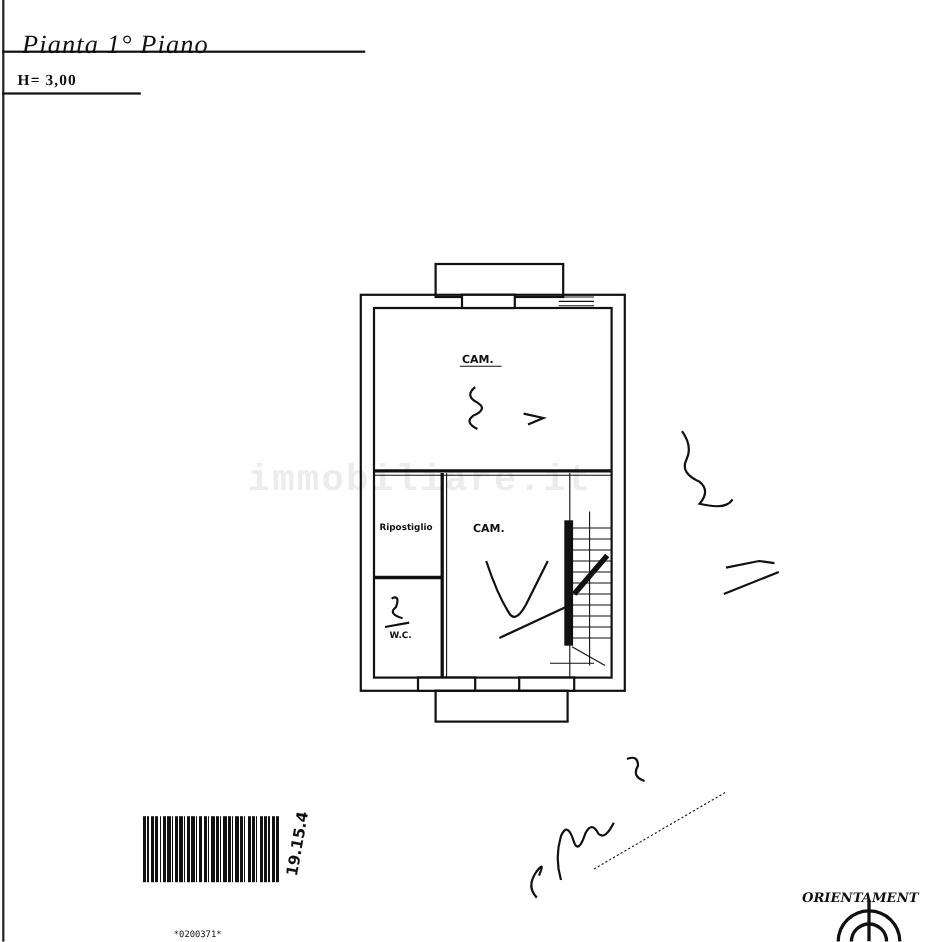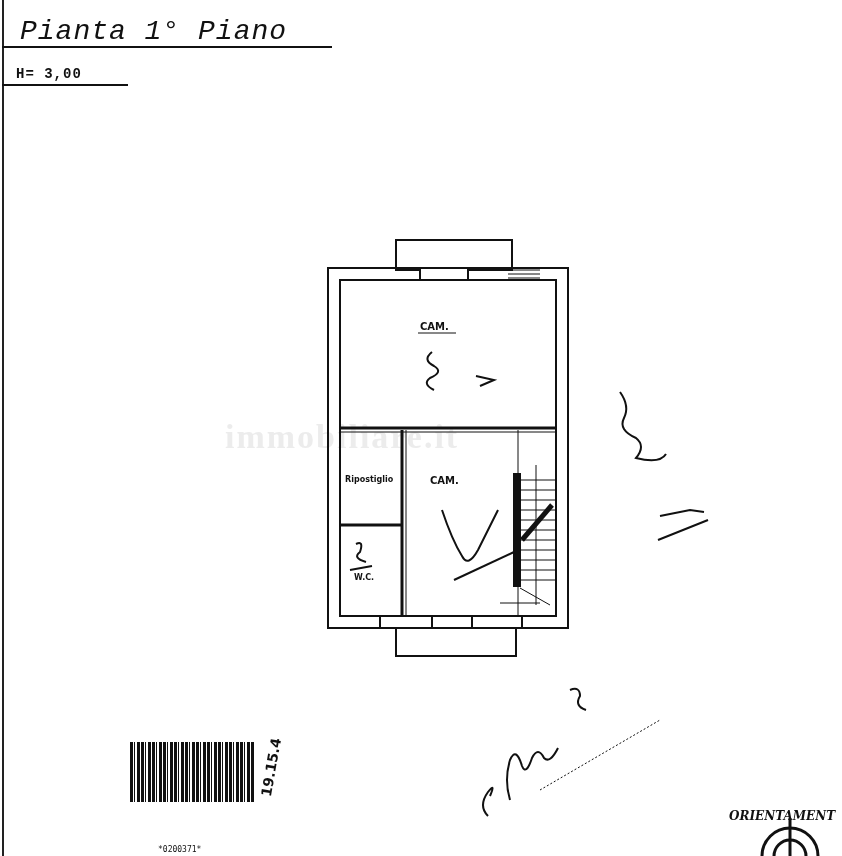--- a/index.html
+++ b/index.html
@@ -2,33 +2,33 @@
 <html><head>
   <meta charset="utf-8">
   <style>
     html, body { margin: 0; padding: 0; }
     body {
       width: 842px; height: 856px; background: #ffffff; position: relative; overflow: hidden;
       font-family: "Liberation Serif", serif; color: #111;
     }
     .left-border { position: absolute; left: 2px; top: 0; width: 2px; height: 856px; background: #222; }
     .header-title {
-      position: absolute; left: 20px; top: 16px; font-family: Liberation Mono, monospace;
-      font-style: italic; font-size: 28px; letter-spacing: 1px; color: #111;
+      position: absolute; left: 20px; top: 28px; font-family: Liberation Serif, serif;
+      font-style: italic; font-size: 24px; letter-spacing: 1px; color: #111;
     }
     .title-rule { position: absolute; left: 2px; top: 46px; width: 330px; height: 2px; background: #111; }
     .header-height {
-      position: absolute; left: 16px; top: 66px; font-family: Liberation Mono, monospace;
+      position: absolute; left: 16px; top: 66px; font-family: Liberation Serif, serif;
       font-size: 14px; font-weight: bold; color: #111; letter-spacing: 1px;
     }
     .height-rule { position: absolute; left: 2px; top: 84px; width: 126px; height: 2px; background: #111; }
     svg.plan { position: absolute; left: 0; top: 0; }
     .room-label { font-family: "DejaVu Sans", sans-serif; font-size: 10px; font-weight: bold; fill: #111; }
     .watermark {
-      position: absolute; left: 225px; top: 418px; font-family: Liberation Serif, serif;
+      position: absolute; left: 225px; top: 418px; font-family: Liberation Mono, monospace;
       font-size: 34px; font-weight: bold; color: rgba(200,200,200,0.35); letter-spacing: 2px;
     }
     .barcode { position: absolute; left: 130px; top: 742px; width: 124px; height: 60px;
       background: repeating-linear-gradient(90deg,#111 0 3px,#fff 3px 4px,#111 4px 5px,#fff 5px 7px,#111 7px 10px,#fff 10px 11px); }
     .barcode-text { position: absolute; left: 158px; top: 804px; font-family: "DejaVu Sans Mono", monospace; font-size: 8px; color: #111; margin-top: 41px; }
     .stamp-code {
       position: absolute; left: 258px; top: 795px; font-family: "DejaVu Sans", sans-serif;
       font-size: 14px; font-weight: bold; transform: rotate(-80deg); transform-origin: left top; color: #111;
     }
     .orientation-label {

